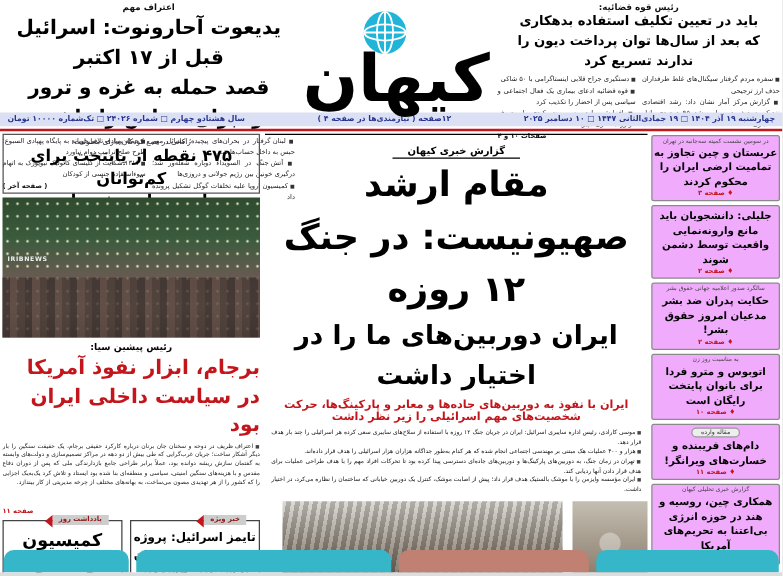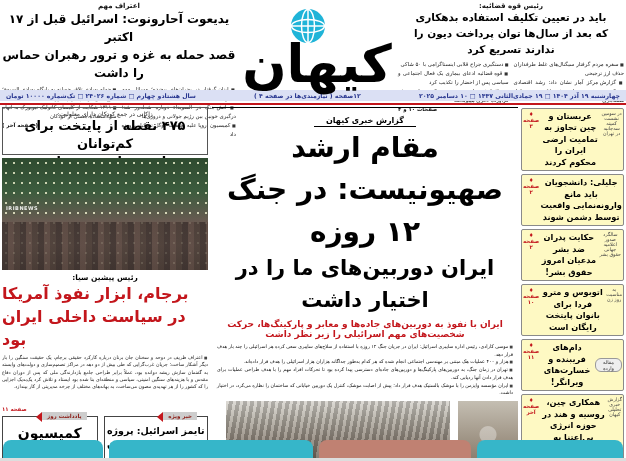--- a/index.html
+++ b/index.html
@@ -7,41 +7,41 @@
   .page {
     position:relative; width:626px; height:458px; margin:0 auto;
     background:#fff; overflow:hidden; direction:rtl;
     font-family:"DejaVu Sans", sans-serif; color:#000;
   }
   
   .m-left  { position:absolute; top:2px;  left:2px;   width:234px; text-align:center; }
   .m-right { position:absolute; top:2px;  left:398px; width:226px; text-align:center; }
   .m-kicker { font-size:7px; font-weight:bold; color:#111; }
   .m-h { font-weight:bold; line-height:1.5; }
-  .m-left  .m-h { font-size:12px; }
+  .m-left  .m-h { font-size:16px; }
   .m-right .m-h { font-size:10.5px; }
   .m-bullets { display:flex; gap:5px; margin-top:3px; text-align:justify; }
   .m-bcol { flex:1; font-size:5.4px; color:#222; line-height:1.65; }
   .m-item::before { content:"■ "; font-size:4px; color:#333; }
   .m-pageref { font-size:5.4px; font-weight:bold; color:#111; text-align:left; }
   .logo-wrap { position:absolute; top:4px; left:238px; width:158px; height:86px; }
   .logo-globe { position:absolute; top:4px; left:52px; width:36px; height:36px; z-index:1; }
   .logo-text { position:absolute; bottom:-4px; width:100%; text-align:center;
                font-size:52px; font-weight:bold; letter-spacing:-2px; z-index:2; }
   
   .dateline { position:absolute; top:90px; left:0; right:0; height:11px;
     background:#dbe0f4; color:#27358f; font-size:6.2px; font-weight:bold;
     display:flex; align-items:center; justify-content:space-between; padding:0 6px; }
   .red-rule { position:absolute; top:103px; left:0; right:0; height:2px; background:#c3161c; }
   
   .right-rail { position:absolute; top:108px; left:521px; width:103px; height:329px;
     display:flex; flex-direction:column; gap:3px; }
   .rail-box { border:1px solid #8a8a8a; border-radius:2px; padding:2px 1px;
-    text-align:center; display:flex; flex-direction:row; justify-content:flex-start;
-    gap:1px; background:#fef9c3; }
+    text-align:center; display:flex; flex-direction:column; justify-content:flex-start;
+    gap:1px; background:#f0abfc; }
   .rb1{flex:1.25} .rb2{flex:1.1} .rb3{flex:1.0} .rb4{flex:.85} .rb5{flex:.95} .rb6{flex:1.1}
   .rail-kicker { font-size:4.8px; color:#444; }
   .rail-title { font-size:8.2px; font-weight:bold; line-height:1.4; }
   .rail-page { font-size:5.4px; color:#c3161c; font-weight:bold; }
   .rail-page::before { content:"♦ "; }
   .rail-badge { align-self:center; border:1px solid #999; border-radius:6px;
     background:#eee; color:#333; font-size:5px; padding:0 7px; }
   
   .center-col { position:absolute; top:107px; left:212px; width:306px;
     border-top:1px solid #000; text-align:center; }
@@ -84,21 +84,21 @@
     background:
       radial-gradient(circle, rgba(255,255,220,.85) 0 .6px, transparent 1.4px),
       linear-gradient(180deg,#2e4a2f 0%,#3c5c3e 30%,#6a5a52 58%,#7d6b62 78%,#54463f 100%);
     background-size:8px 10px, 100% 100%; }
   .crowd { position:absolute; bottom:0; left:0; right:0; height:48px;
     background:repeating-linear-gradient(90deg,#3a2f2c 0 6px,#5a4841 6px 12px,#473a34 12px 18px);
     opacity:.8; }
   .watermark { position:absolute; left:4px; top:42%; color:#fff; font-size:5px;
     letter-spacing:.5px; font-weight:bold; opacity:.9; }
   .cia-kicker { text-align:center; font-size:7.5px; font-weight:bold; margin-top:3px; }
-  .cia-h { text-align:left; font-size:16px; font-weight:bold; color:#c3161c; line-height:1.45; }
+  .cia-h { text-align:right; font-size:16px; font-weight:bold; color:#c3161c; line-height:1.45; }
   .cia-body { margin-top:2px; font-size:4.8px; color:#222; text-align:justify;
     line-height:1.55; height:52px; overflow:hidden; }
   .cia-body::before { content:"■ "; font-size:3.6px; color:#444; }
   .cia-page { font-size:5.4px; color:#c3161c; font-weight:bold; text-align:left; }
   .bottom-boxes { display:flex; gap:6px; margin-top:4px; }
   .bbox { position:relative; border:1px solid #444; background:#fff;
     text-align:center; padding:7px 2px 2px; }
   .bbox-special { flex:1.1; }
   .bbox-note { flex:1; }
   .bbox-badge { position:absolute; top:-5px; right:10px; background:#cdcdcd;

